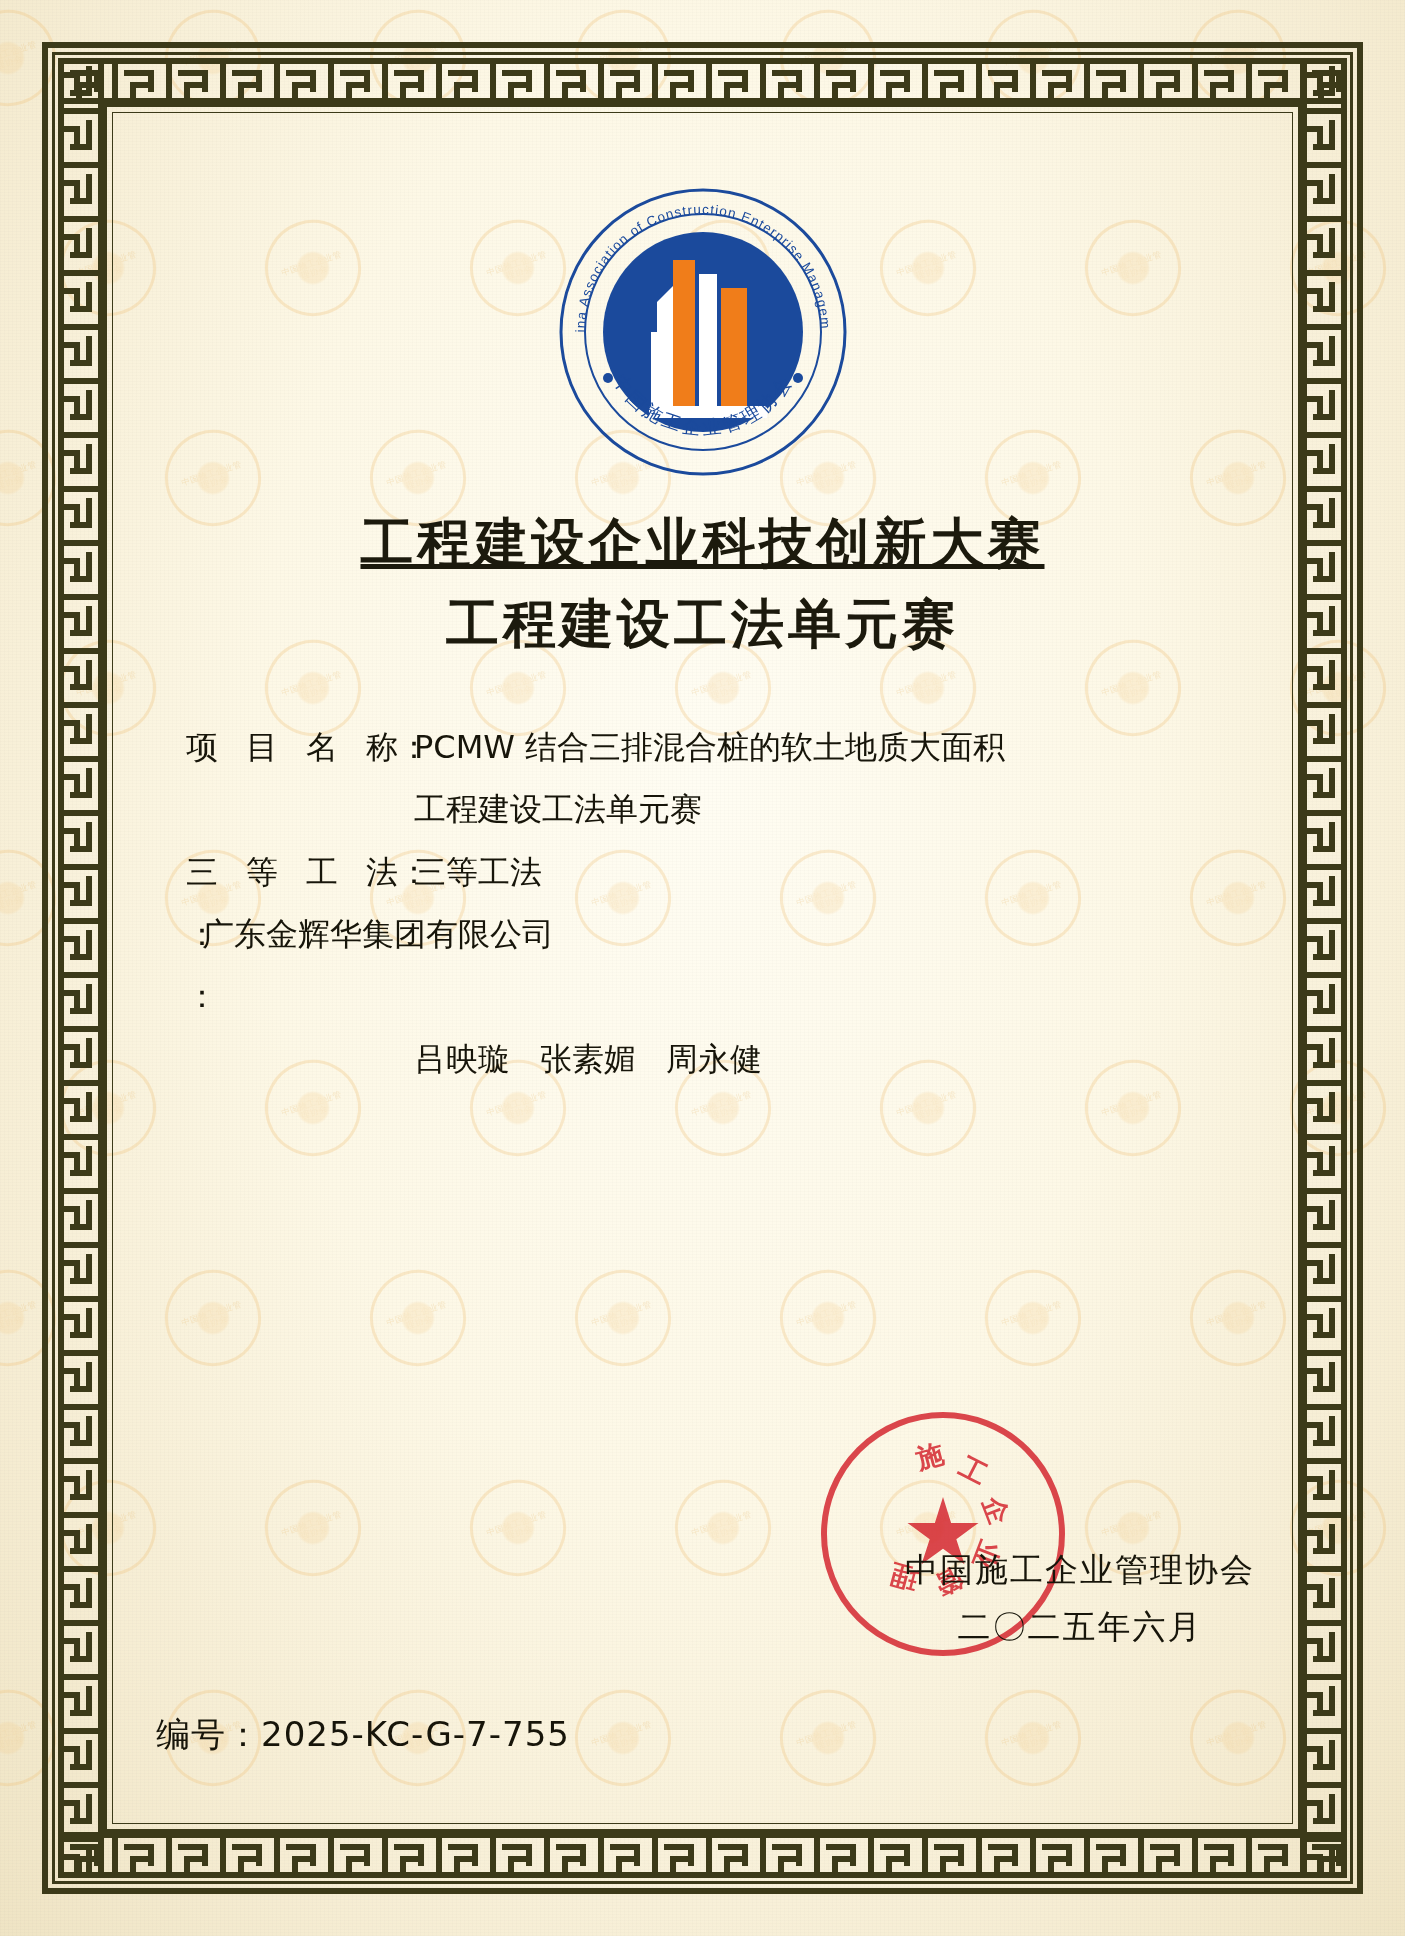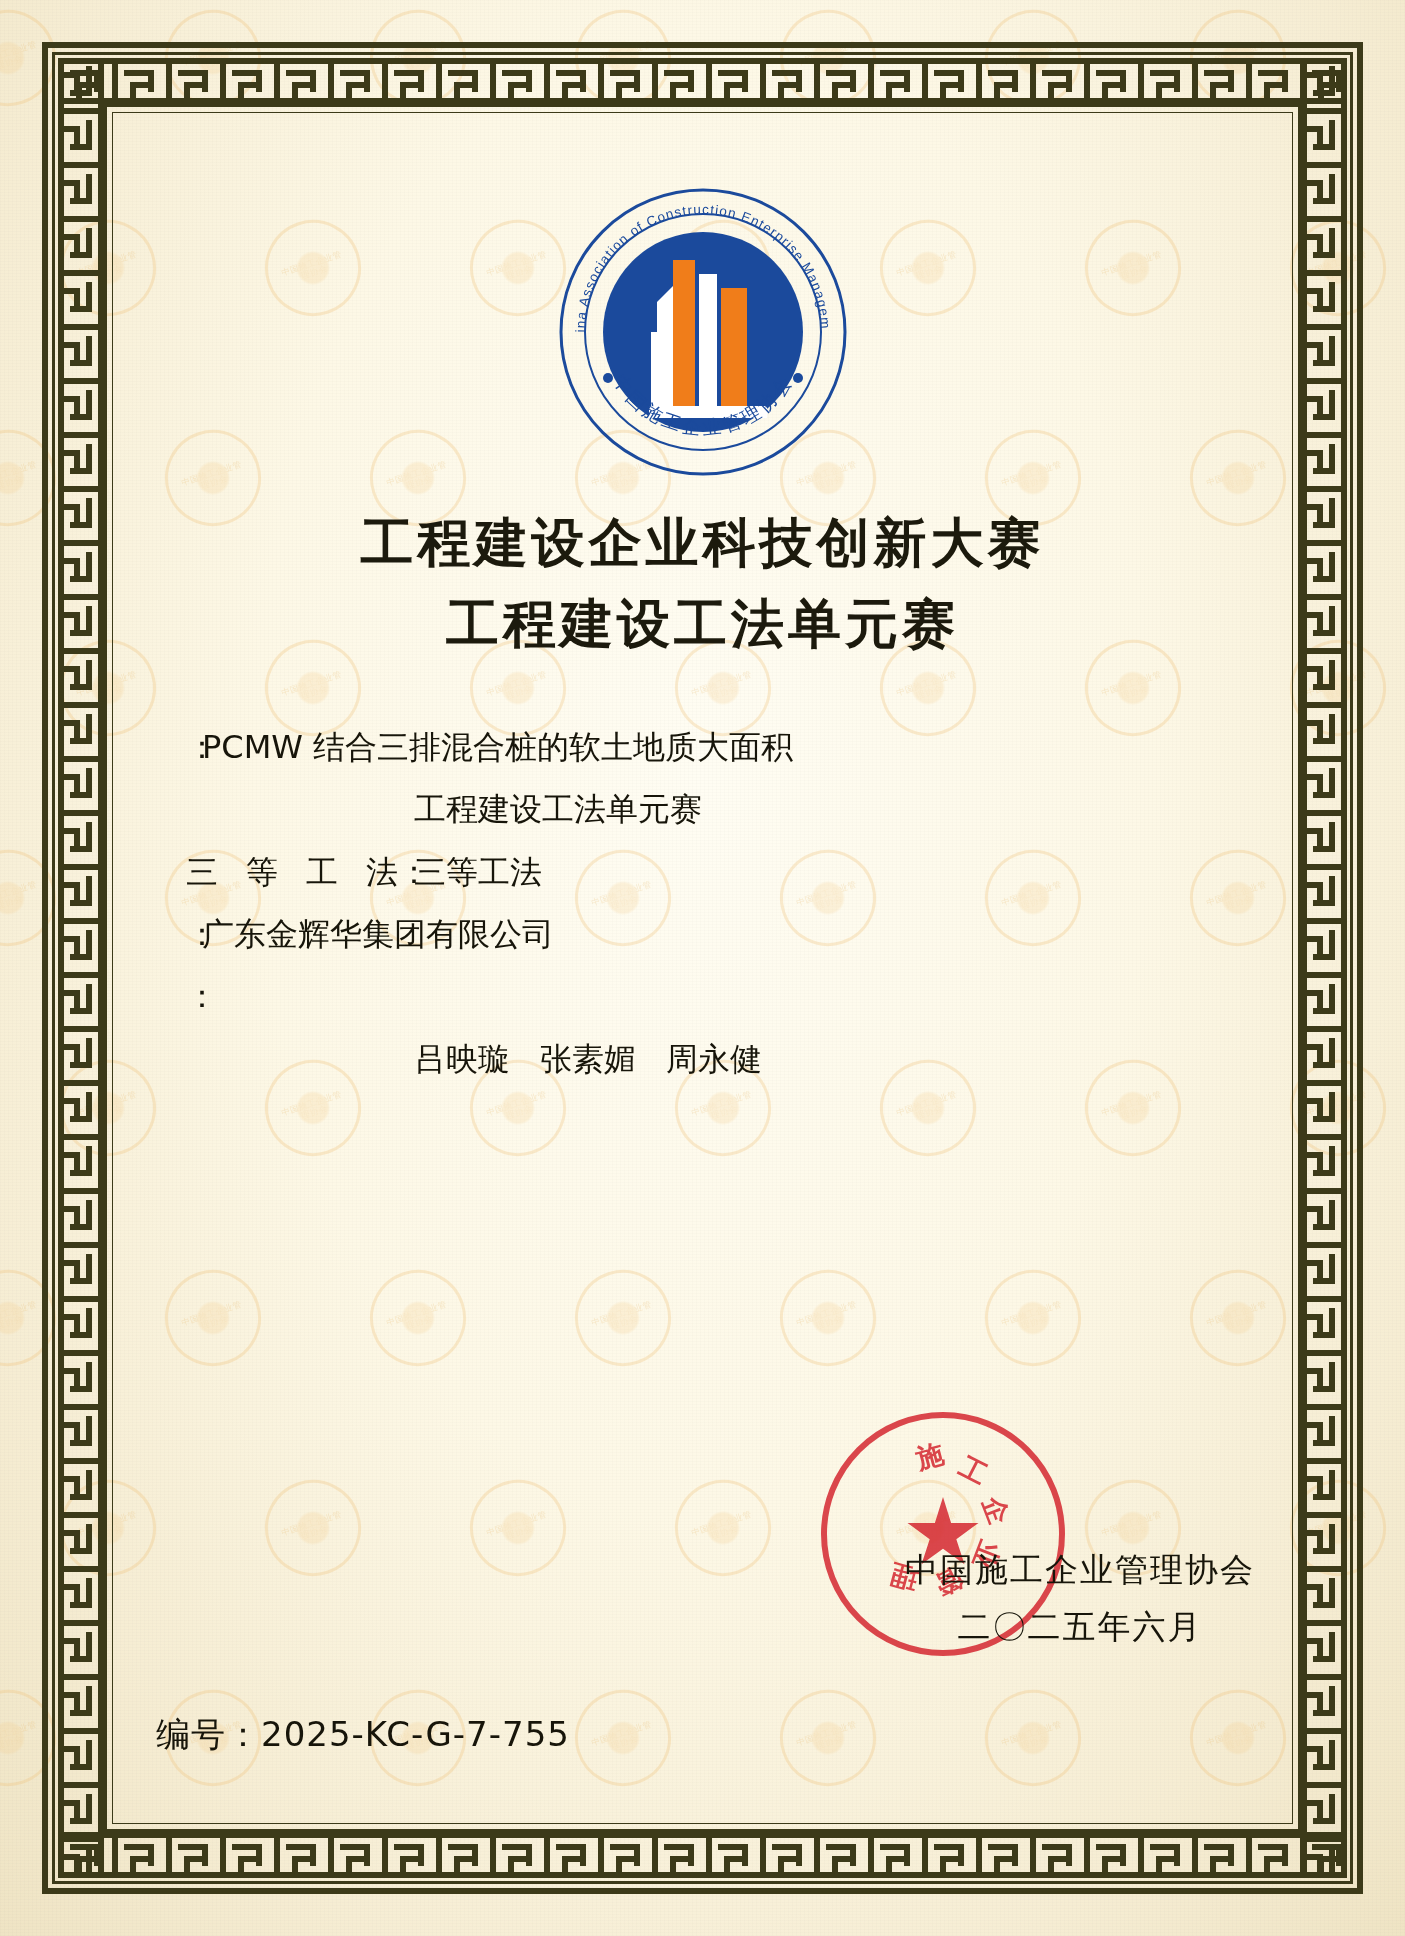--- a/index.html
+++ b/index.html
@@ -178,20 +178,21 @@
   }
   .title-main, .title-sub {
     font-family: "DejaVu Sans", "Liberation Sans", sans-serif;
     font-weight: 700;
     letter-spacing: 4px;
     color: #1c1a0d;
   }
   .title-main {
     font-size: 53px;
     line-height: 1.25;
+    text-decoration: underline;
   }
   .title-sub {
     font-size: 53px;
     line-height: 1.35;
     margin-top: 12px;
   }
 
   
   .fields {
     margin-top: 56px;
@@ -1588,20 +1589,21 @@
     </div>
 
     <div class="title-block">
       <div class="title-main">工程建设企业科技创新大赛</div>
       <div class="title-sub">工程建设工法单元赛</div>
     </div>
 
     <div class="fields">
 
       <div class="field-row">
+        <div class="field-label">项目名称</div>
         <div class="field-colon">：</div>
         <div class="field-value">PCMW 结合三排混合桩的软土地质大面积</div>
       </div>
       <div class="field-cont">工程建设工法单元赛</div>
 
       <div class="field-row">
         <div class="field-label">三等工法</div>
         <div class="field-colon">：</div>
         <div class="field-value">三等工法</div>
       </div>

